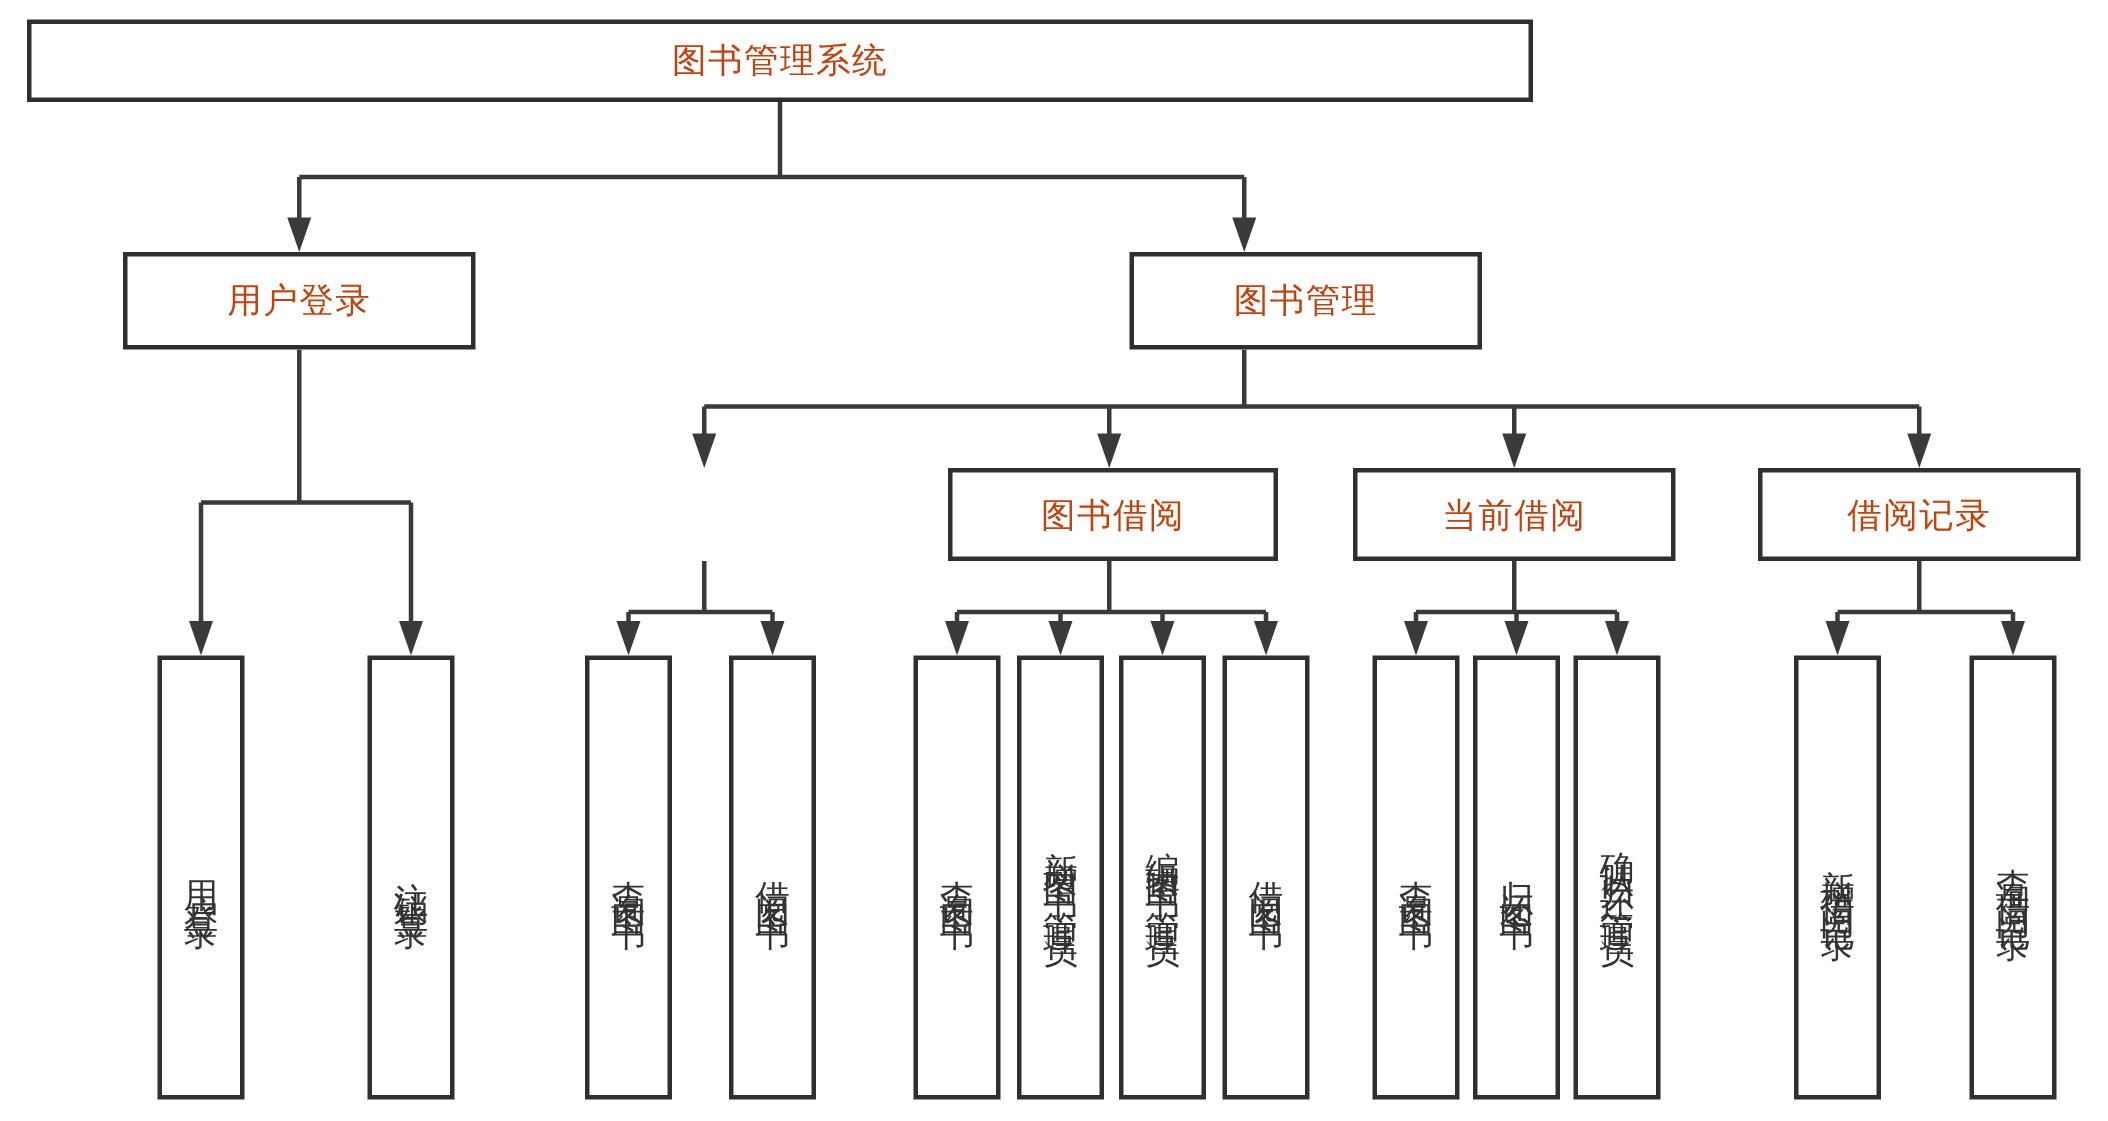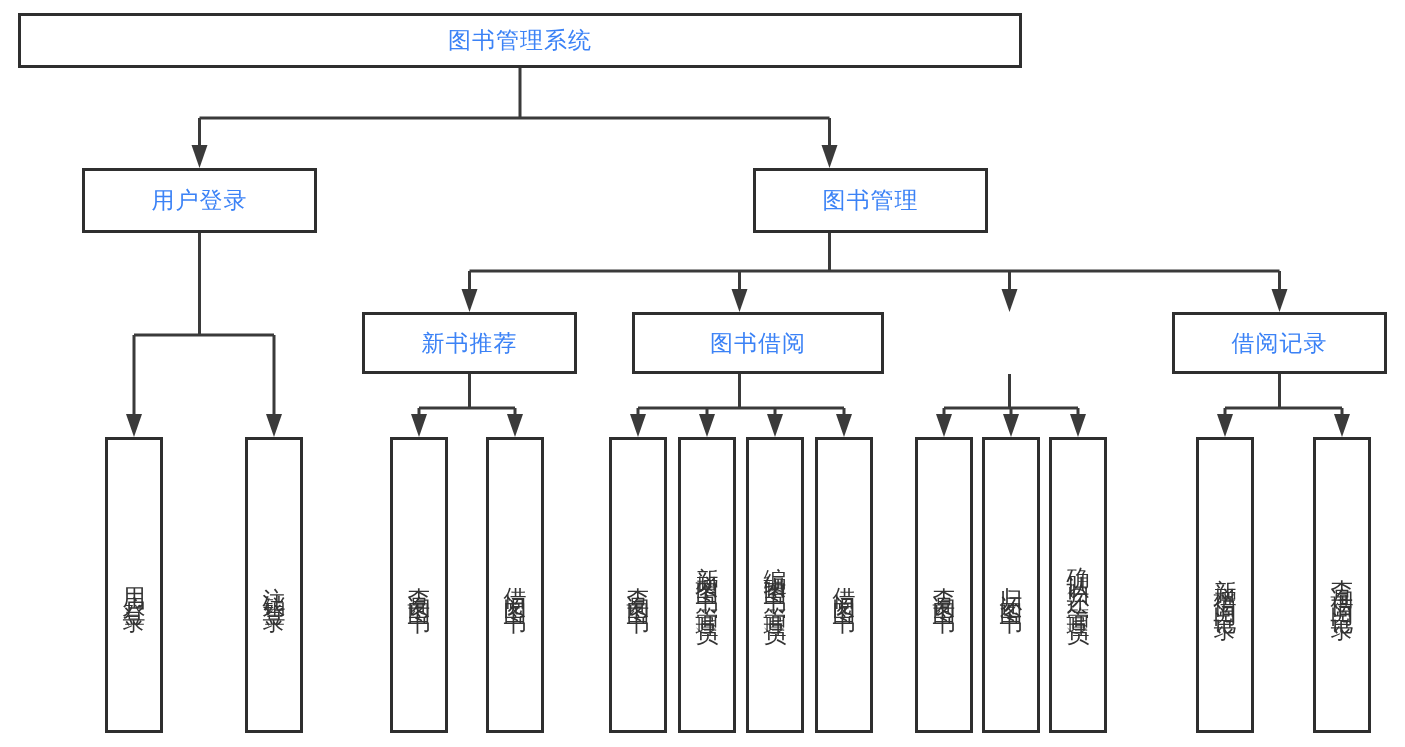--- a/index.html
+++ b/index.html
@@ -25,21 +25,21 @@
   .hbox {
     position: absolute;
     box-sizing: border-box;
     border: 3px solid #2f2f2f;
     background: #ffffff;
     display: flex;
     align-items: center;
     justify-content: center;
     font-size: 23px;
     letter-spacing: 1px;
-    color: #3b82f6;
+    color: #c2410c;
     z-index: 1;
   }
   .vbox {
     position: absolute;
     box-sizing: border-box;
     border: 3px solid #2f2f2f;
     background: #ffffff;
     display: flex;
     align-items: center;
     justify-content: center;
@@ -54,21 +54,21 @@
     font-size: 23px;
     letter-spacing: 8px;
     line-height: 1;
     color: #333333;
     white-space: nowrap;
   }
   #n-root { left: 18px;  top: 13px;  width: 1004px; height: 55px; }
   #n-l2a  { left: 82px;  top: 168px; width: 235px;  height: 65px; }
   #n-l2b  { left: 712px; top: 168px; width: 235px;  height: 65px; margin-left: 41px; }
   #n-l3a  { left: 362px;  top: 312px; width: 215px; height: 62px; }
-  #n-l3b  { left: 632px;  top: 312px; width: 252px; height: 62px; }
+  #n-l3b  { left: 632px;  top: 312px; width: 220px; height: 62px; }
   #n-l3c  { left: 902px;  top: 312px; width: 215px; height: 62px; }
   #n-l3d  { left: 1172px; top: 312px; width: 215px; height: 62px; }
   #leaf1  { left: 105px; }
   #leaf2  { left: 245px; }
   #leaf3  { left: 390px; }
   #leaf4  { left: 486px; }
   #leaf5  { left: 609px; }
   #leaf6  { left: 678px; }
   #leaf7  { left: 746px; }
   #leaf8  { left: 815px; }
@@ -129,25 +129,25 @@
     <span>图书管理系统</span>
   </div>
 
   <div id="n-l2a" class="hbox">
     <span>用户登录</span>
   </div>
   <div id="n-l2b" class="hbox">
     <span>图书管理</span>
   </div>
 
-  <div id="n-l3a" class="hbox">
-    <span>新书推荐</span>
-  </div>
   <div id="n-l3b" class="hbox">
     <span>图书借阅</span>
+  </div>
+  <div id="n-l3c" class="hbox">
+    <span>当前借阅</span>
   </div>
   <div id="n-l3d" class="hbox">
     <span>借阅记录</span>
   </div>
 
   <div id="leaf1" class="vbox">
     <span class="vtext">用户登录</span>
   </div>
   <div id="leaf2" class="vbox">
     <span class="vtext">注销登录</span>

